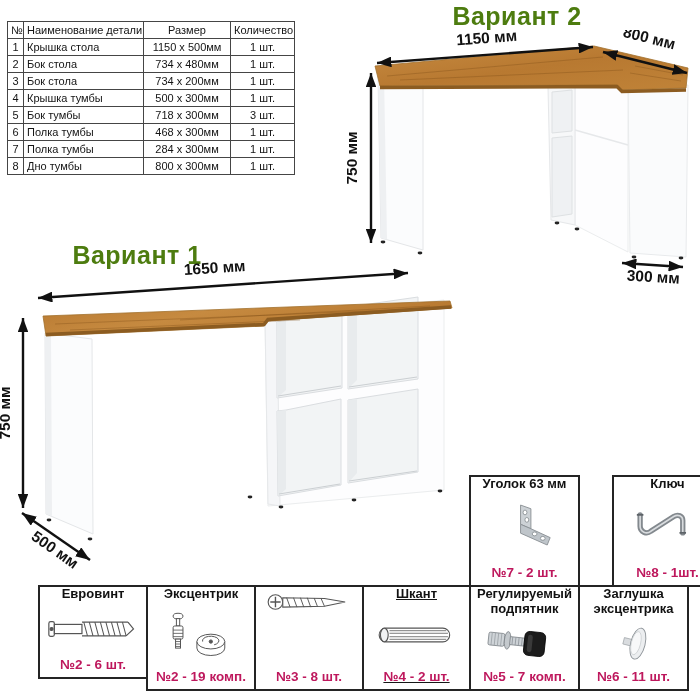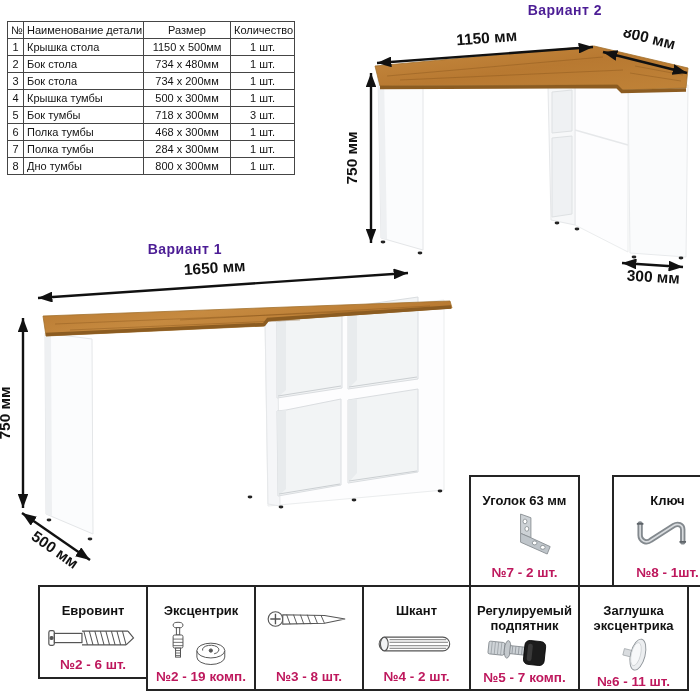--- a/index.html
+++ b/index.html
@@ -14,32 +14,32 @@
   }
   table.parts th, table.parts td {
     border:1px solid #454545; padding:1px 3px; height:14px;
     line-height:1.15; font-weight:normal; white-space:nowrap; overflow:hidden;
   }
   table.parts th { text-align:center; }
   td.c-num, td.c-size, td.c-qty { text-align:center; }
   td.c-name { text-align:left; }
   
   .v-title {
-    position:absolute; font-weight:bold; font-size:14px; color:#4c1d95;
-    text-align:right; letter-spacing:0.5px;
+    position:absolute; font-weight:bold; font-size:25px; color:#4d7c0f;
+    text-align:center; letter-spacing:0.5px;
   }
   
   .fig { position:absolute; }
   .dim-label { font-weight:bold; font-size:15.5px; fill:#111; }
   
   .hw {
     position:absolute; border:2px solid #242424; background:#fff;
     box-sizing:border-box; display:flex; flex-direction:column;
     align-items:center; justify-content:space-between;
-    padding:17px 2px 5px; text-align:center;
+    padding:0 2px 5px; text-align:center;
   }
   .hw-title { font-weight:bold; font-size:13px; line-height:1.15; color:#111; }
   .hw-count { font-weight:bold; font-size:13.5px; color:#be185d; white-space:nowrap; }
   .hw-icon { flex:0 0 auto; }
 </style>
 </head>
 <body>
 
 <table class="parts">
   <colgroup>
@@ -285,21 +285,21 @@
     <g stroke="#555" fill="#fff" stroke-width="1.3">
       <circle cx="11" cy="17" r="8.5"></circle>
       <path d="M11,11 v12 M5,17 h12" stroke-width="1.6"></path>
       <path d="M19.5,12 L68,13 L92,17 L68,22 L19.5,23 z"></path>
       <path d="M24,12 L28,23 M32,12 L36,23 M40,12 L44,23 M48,12 L52,23 M56,12.4 L60,22.6 M64,12.8 L68,22" stroke-width="1.1"></path>
     </g>
   </svg>
   <div class="hw-count">№3 - 8 шт.</div>
 </div>
 
-<div class="hw" style="left:362px; top:585px; width:109px; height:106px;">
+<div class="hw" style="left:362px; top:585px; width:109px; height:106px;text-decoration:underline;">
   <div class="hw-title">Шкант</div>
   <svg class="hw-icon" width="86" height="28" viewBox="0 0 100 30">
     <g stroke="#555" fill="#fff" stroke-width="1.3">
       <rect x="6" y="7" width="82" height="16" rx="8"></rect>
       <ellipse cx="12" cy="15" rx="4.5" ry="8" fill="#f2f3f4"></ellipse>
       <path d="M18,10 h66 M18,13 h68 M18,17 h68 M18,20 h66" stroke-width="0.9"></path>
     </g>
   </svg>
   <div class="hw-count">№4 - 2 шт.</div>
 </div>

